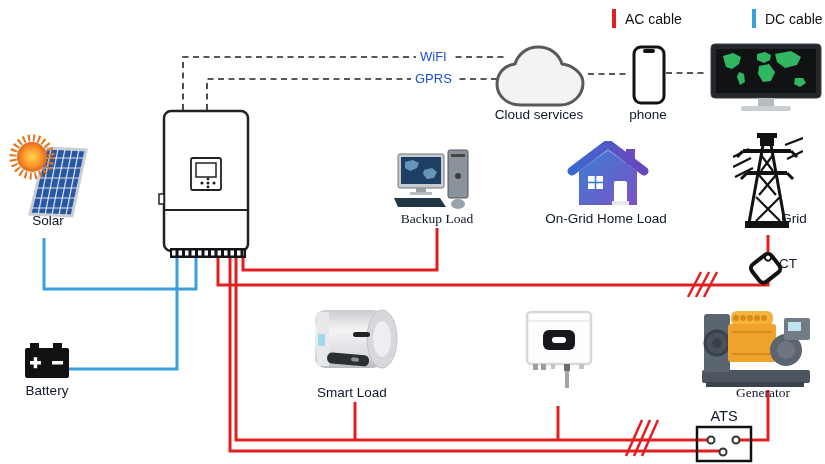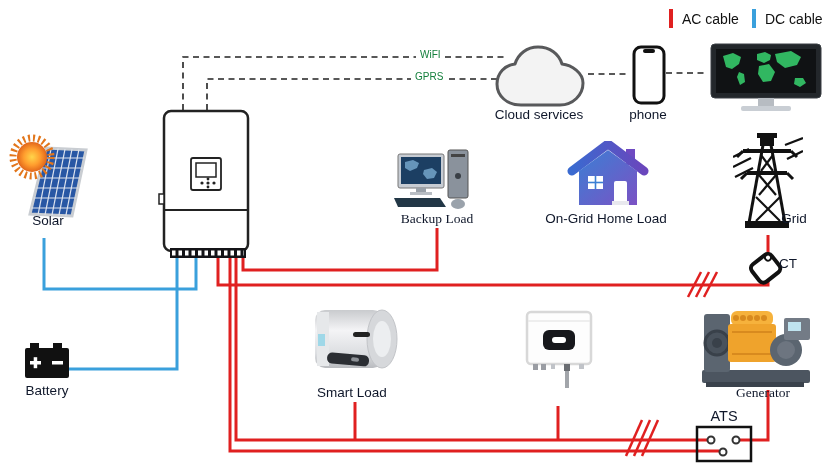--- a/index.html
+++ b/index.html
@@ -1,20 +1,20 @@
 <!DOCTYPE html>
 <html><head>
 <meta charset="utf-8">
 <style>
   html,body{margin:0;padding:0;background:#fff;}
   #stage{position:relative;width:825px;height:464px;background:#fff;overflow:hidden;
          font-family:"Liberation Sans",sans-serif;}
   .abs{position:absolute;}
   .lbl{position:absolute;font-size:13.5px;color:#0f172a;text-align:center;line-height:15px;white-space:nowrap;}
-  .commlbl{position:absolute;font-size:10px;color:#15803d;background:#fff;padding:0 4px;}
+  .commlbl{position:absolute;font-size:13px;color:#1d4ed8;background:#fff;padding:0 4px;}
   .legend-item{position:absolute;display:flex;align-items:center;font-size:14px;color:#111;}
   .legend-bar{width:4px;height:19px;margin-right:9px;}
   svg{display:block;}
 </style>
 </head>
 <body>
 
 <div id="stage">
 
   <svg class="abs" style="left:0;top:0" width="825" height="464" viewBox="0 0 825 464">
@@ -51,21 +51,21 @@
     </g>
 
     <line x1="567" y1="368" x2="567" y2="388" stroke="#a2a5aa" stroke-width="4"></line>
 
     <rect x="697" y="427" width="54" height="34" fill="none" stroke="#111" stroke-width="2.5"></rect>
     <circle cx="711" cy="440" r="3.5" fill="#fff" stroke="#333" stroke-width="2"></circle>
     <circle cx="736" cy="440" r="3.5" fill="#fff" stroke="#333" stroke-width="2"></circle>
     <circle cx="723" cy="452" r="3.5" fill="#fff" stroke="#333" stroke-width="2"></circle>
   </svg>
 
-  <div class="legend-item" style="left:669px;top:9px;">
+  <div class="legend-item" style="left:612px;top:9px;">
     <span class="legend-bar" style="background:#e02020"></span>
     <span>AC cable</span>
   </div>
   <div class="legend-item" style="left:736px;top:9px;padding-left:16px;">
     <span class="legend-bar" style="background:#3aa0dc"></span>
     <span>DC cable</span>
   </div>
 
   <div class="commlbl" style="left:416px;top:49px;">WiFI</div>
   <div class="commlbl" style="left:411px;top:71px;">GPRS</div>

